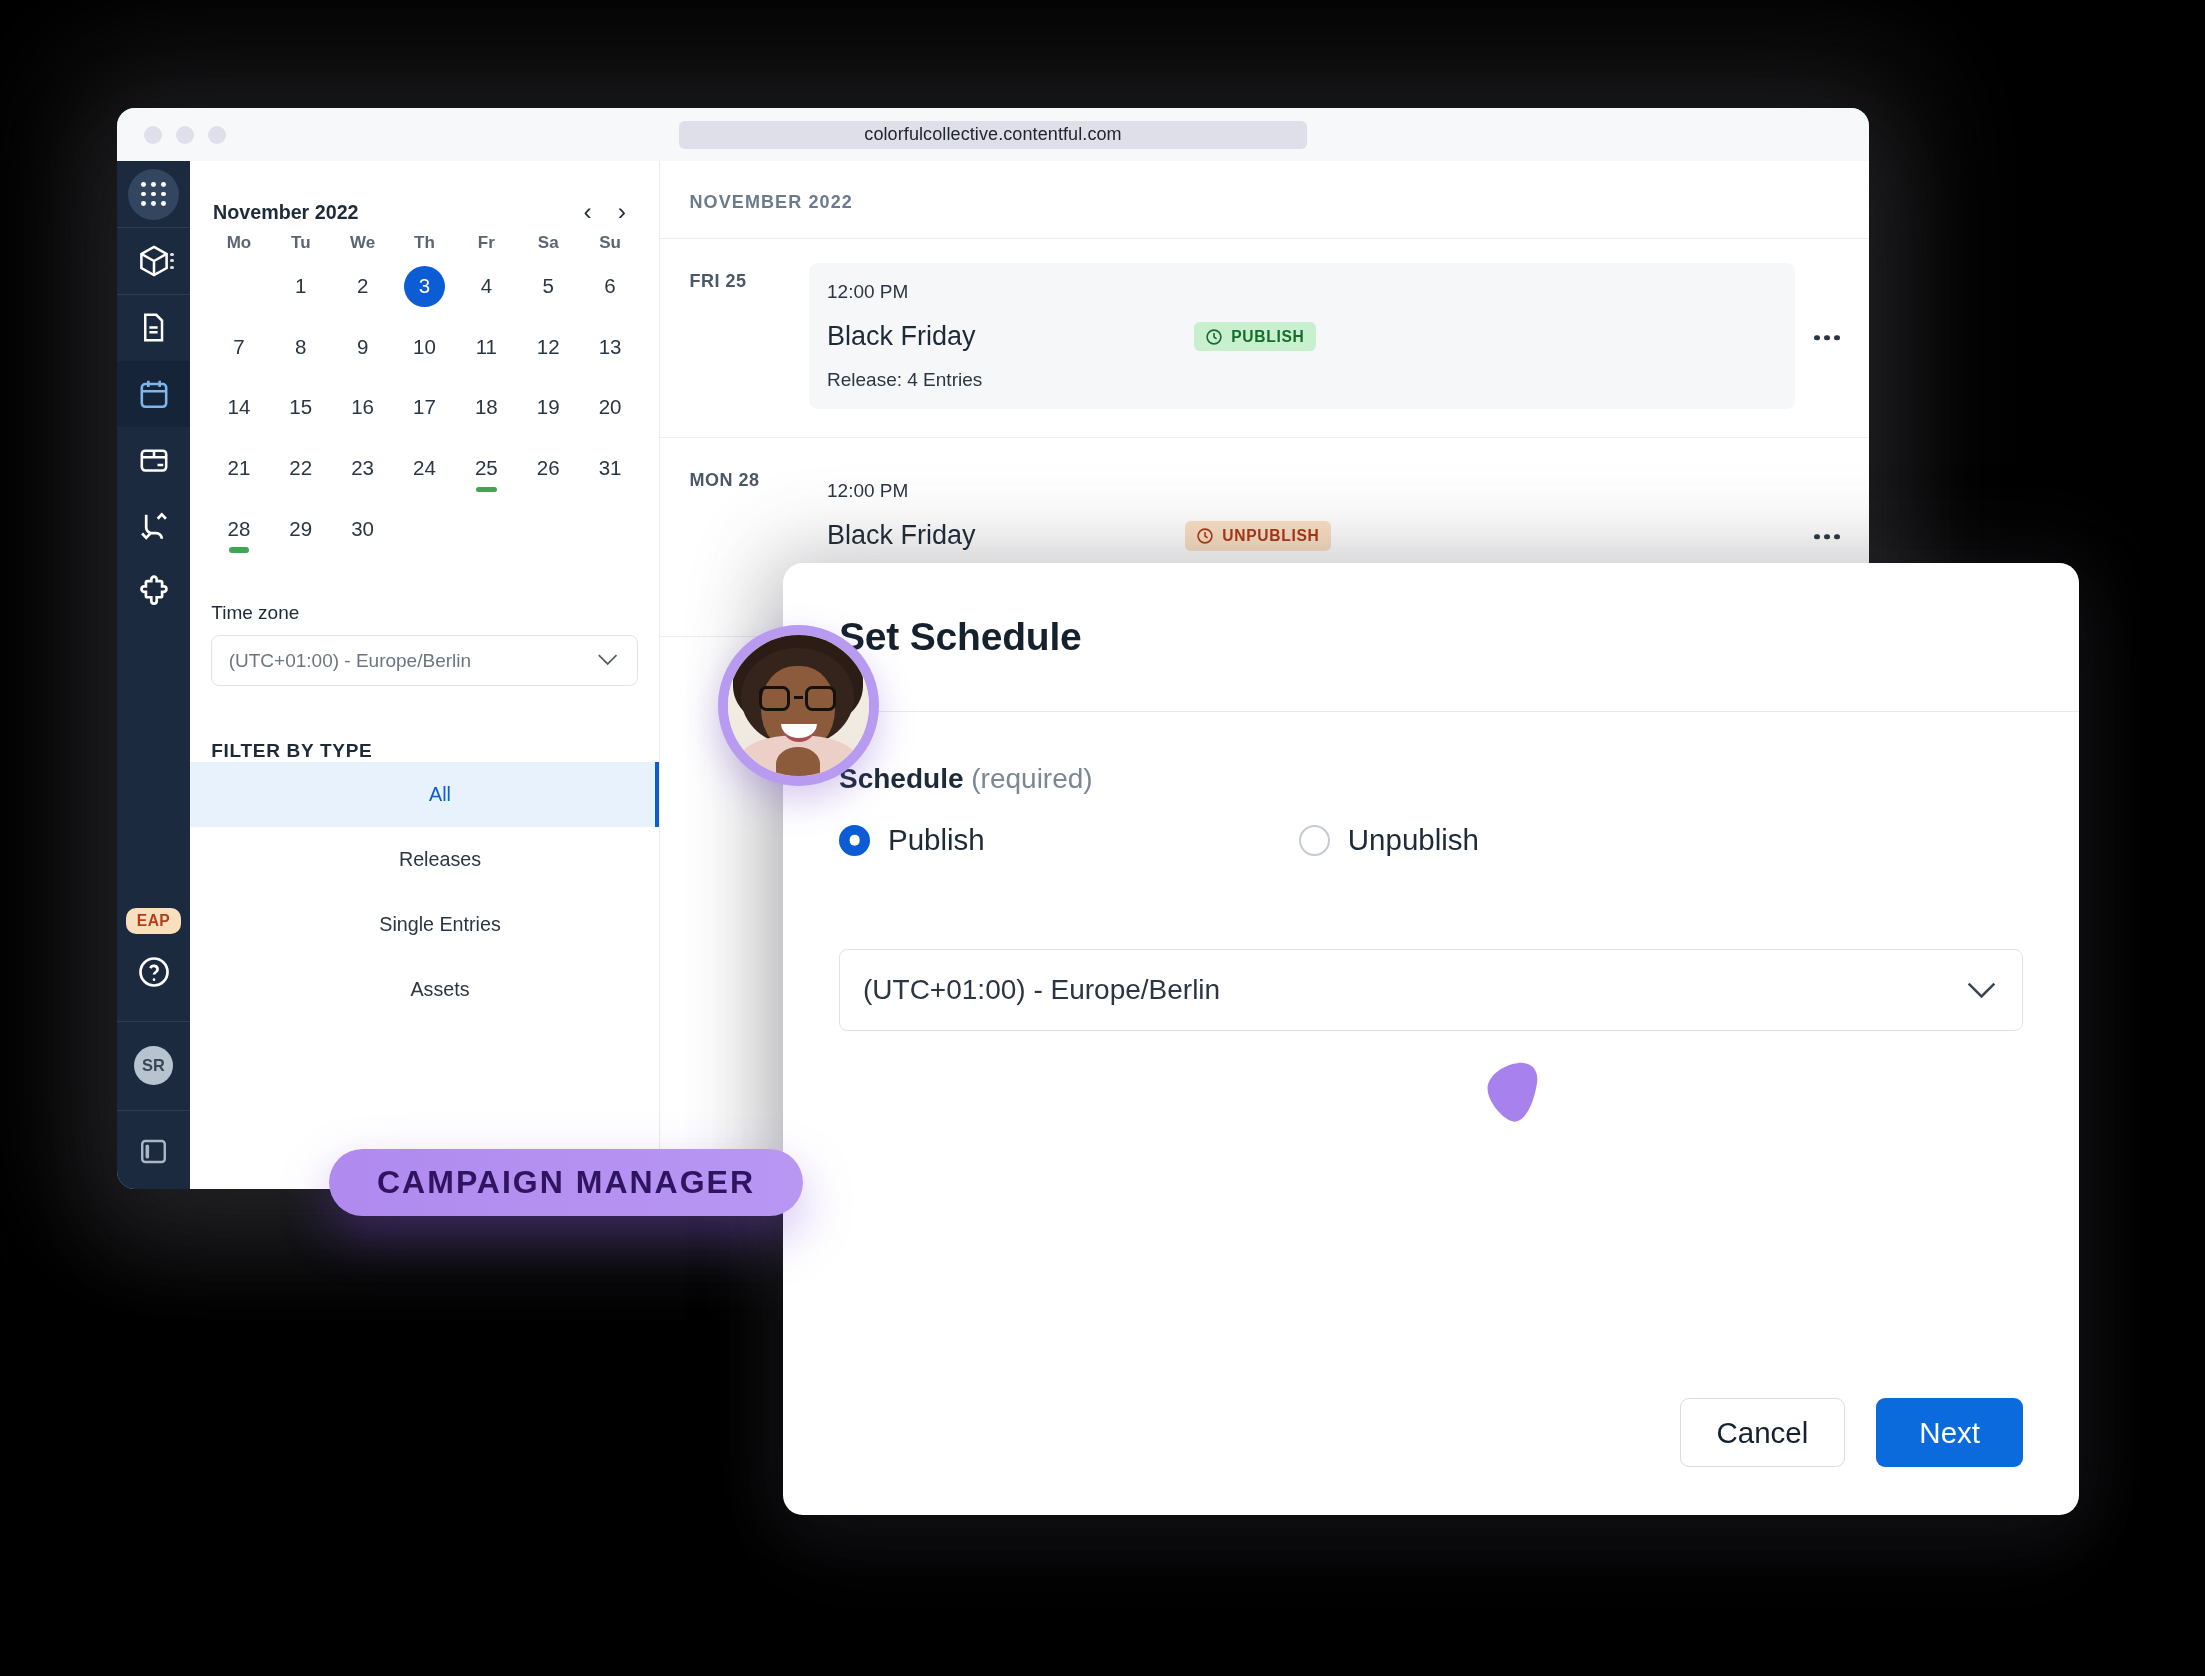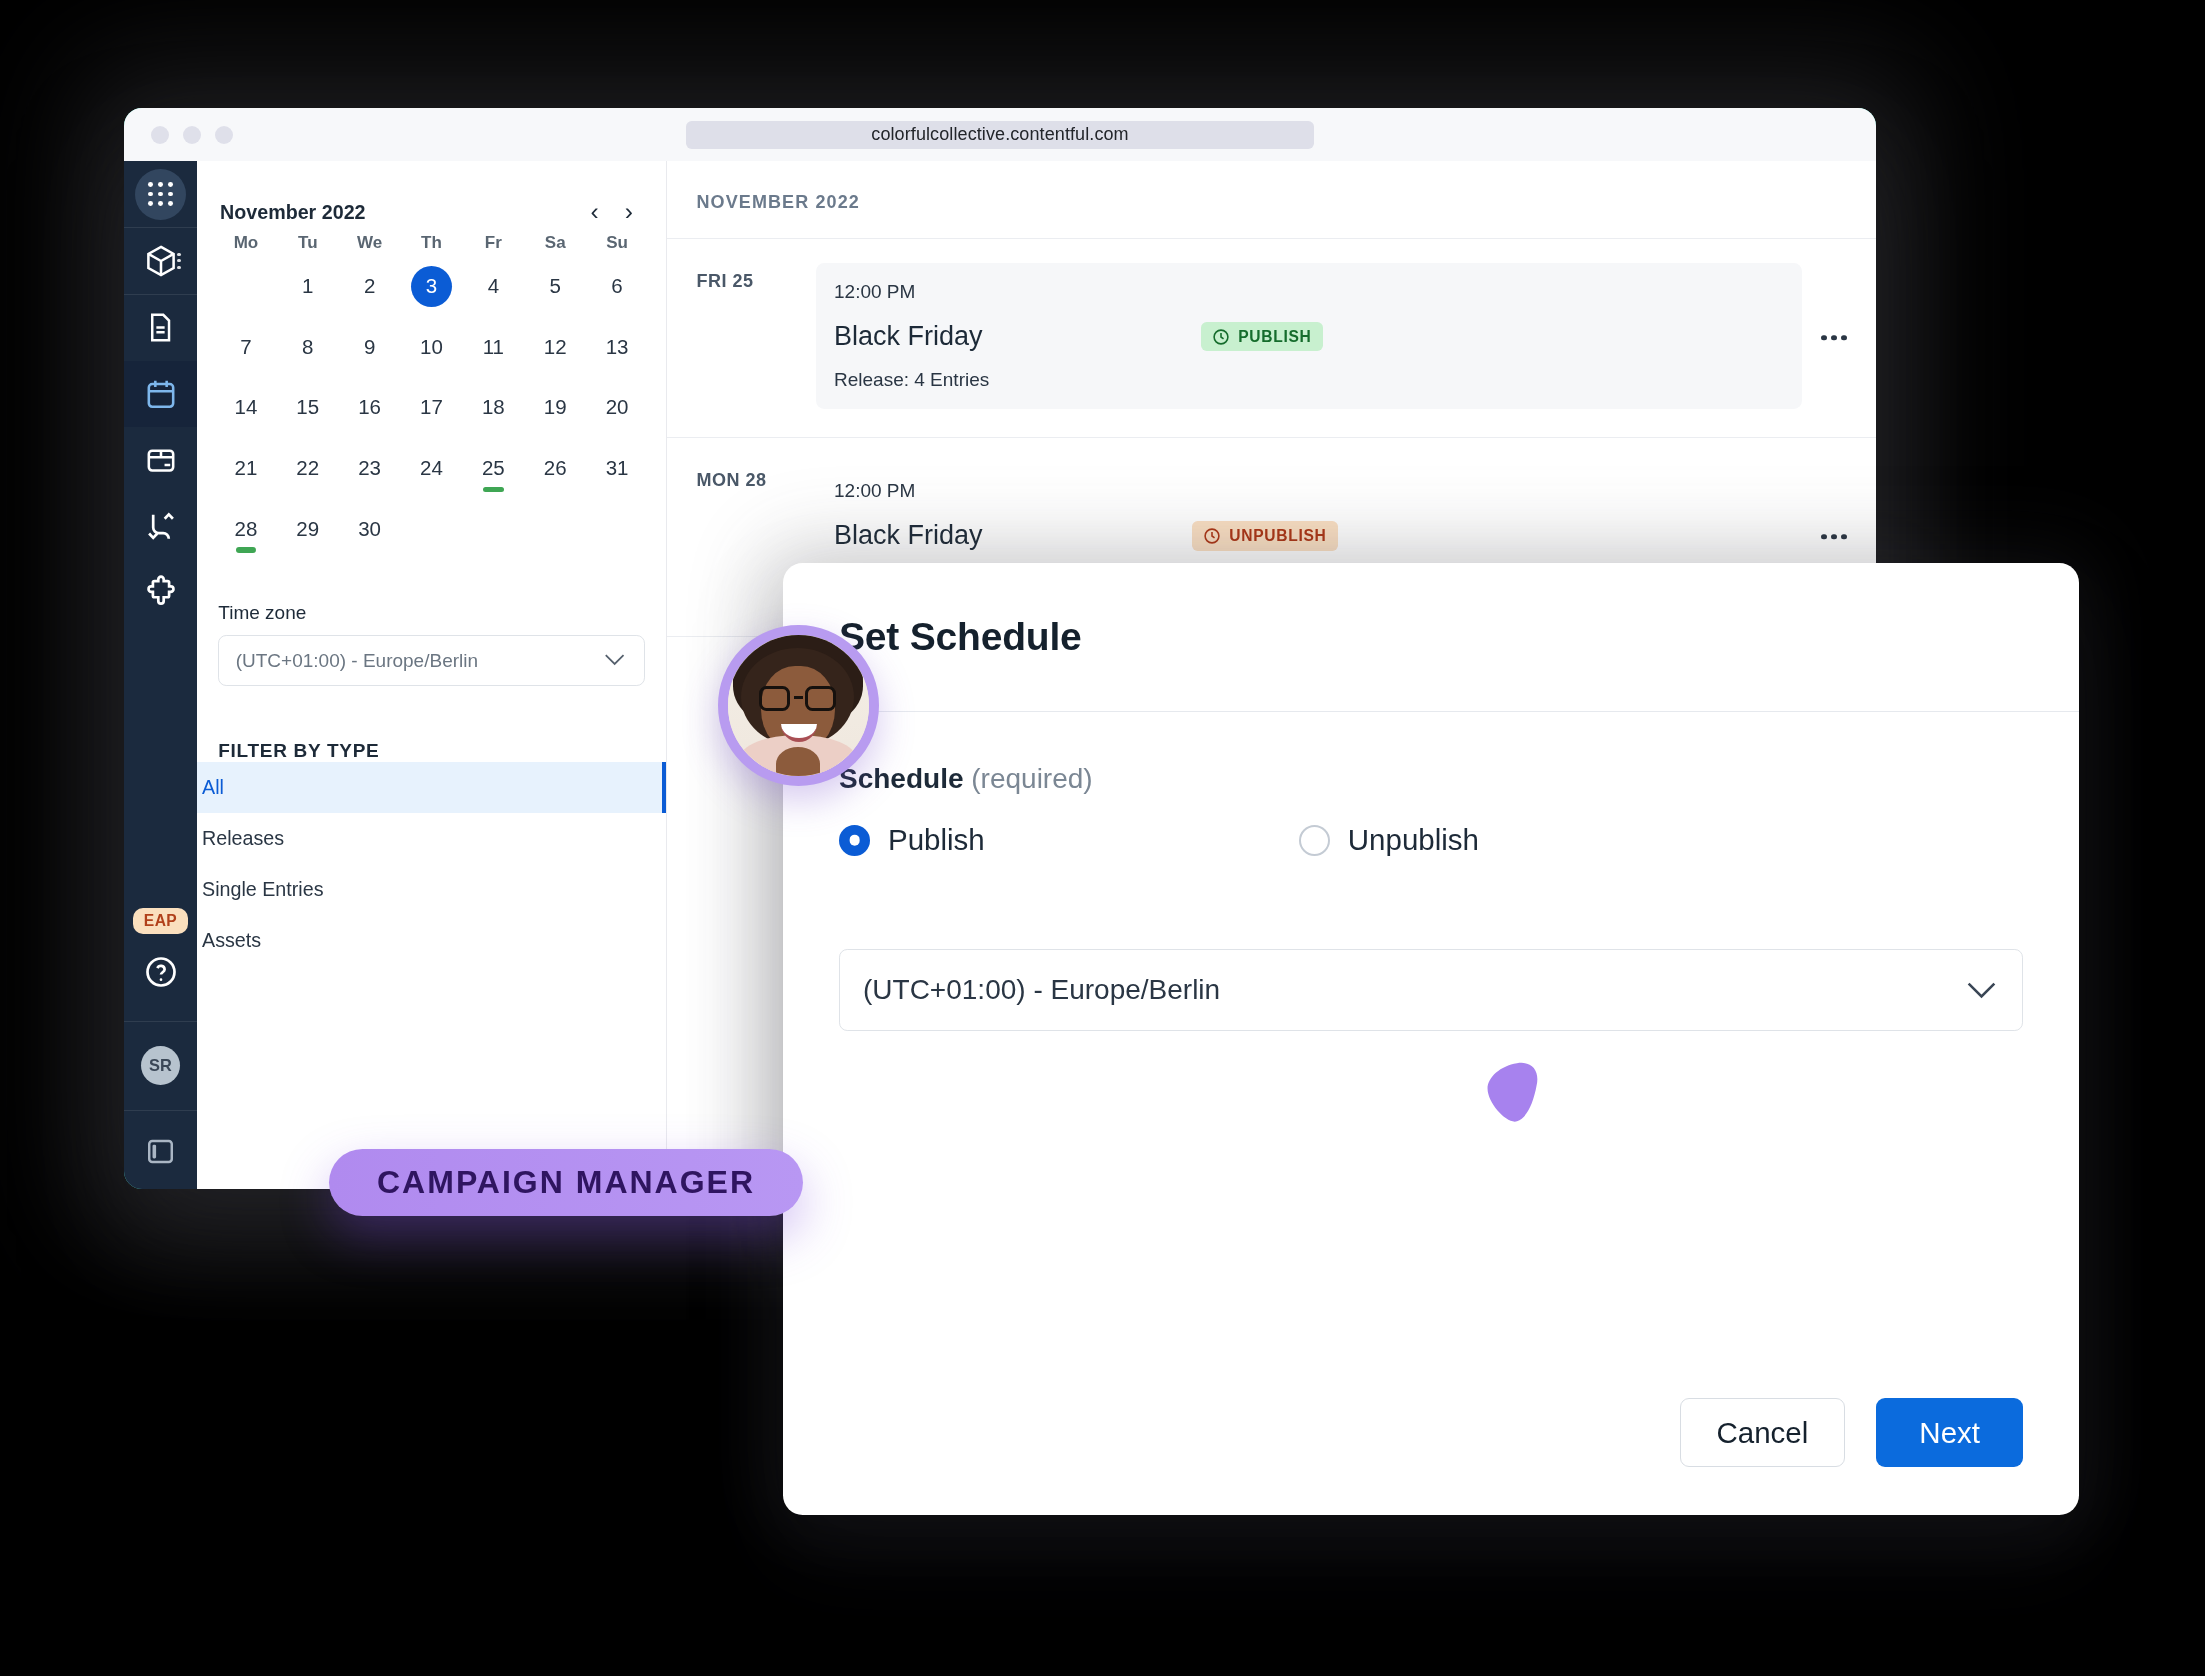--- a/index.html
+++ b/index.html
@@ -7,21 +7,21 @@
     width: 2205px; height: 1677px;
     background: #000000;
     font-family: "Liberation Sans", sans-serif;
     overflow: hidden;
   }
   #stage { position: relative; width: 2205px; height: 1677px; background:#000; }
 
   
   #browser-window {
     position: absolute;
-    left: 124px; top: 108px;
+    left: 117px; top: 108px;
     width: 1752px; height: 1081px;
     background: #5eead4;
     border-radius: 18px;
     overflow: hidden;
     box-shadow: 0 49px 98px rgba(40,40,45,.55), 0 0 115px 49px rgba(60,60,65,.45);
   }
   #browser-chrome {
     height: 53px; background: #f7f8fa;
     display: flex; align-items: center; position: relative;
   }
@@ -102,22 +102,22 @@
     margin-top:11.5px; height:51px; border:0.8px solid #dfe3e8; border-radius:8.2px;
     display:flex; align-items:center; justify-content:space-between;
     padding:0 18px 0 16.4px; background:#fff; cursor:pointer;
   }
   #tz-value { font-size:19px; color:#6b7682; }
   .chev { color:#4a5562; font-size:18px; }
 
   #filter-title { padding:0 21.3px; margin-top:54px; font-size:19px;
     font-weight:700; color:#1d2a38; letter-spacing:0.7px; }
   .filter-item {
-    height:51px; display:flex; align-items:center; padding-left:5px;
-    font-size:19.7px; color:#2a3644; cursor:pointer; position:relative;
+    height:65px; display:flex; align-items:center; padding-left:31px;
+    font-size:19.7px; color:#2a3644; cursor:pointer; position:relative;justify-content:center;
   }
   .filter-item.active { background:#e7f2fd; color:#0b5cd5; }
   .filter-item.active::after {
     content:""; position:absolute; right:0; top:0; bottom:0; width:4.1px; background:#0b5cd5;
   }
 
   
   #main-area { flex:1; background:#fff; display:flex; flex-direction:column; }
   #main-month {
     padding:31px 0 24.6px 29.5px; font-size:18px; font-weight:700;

